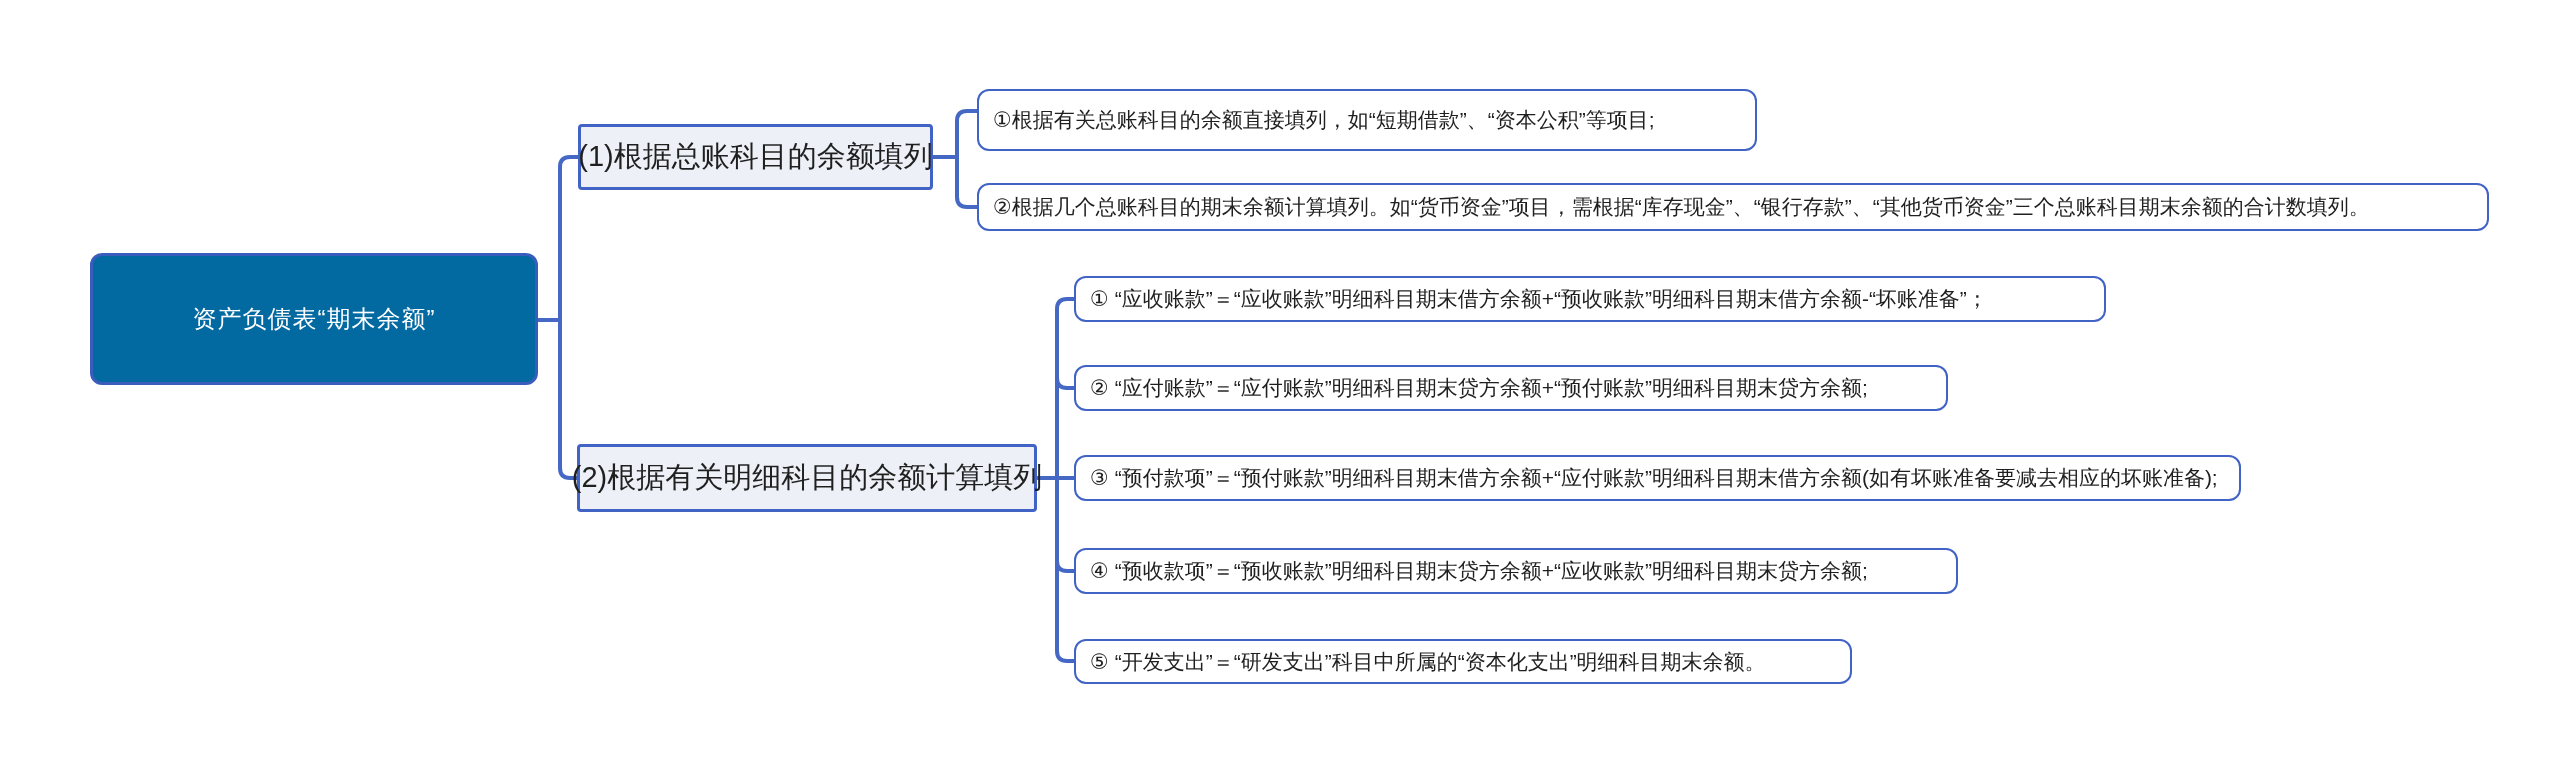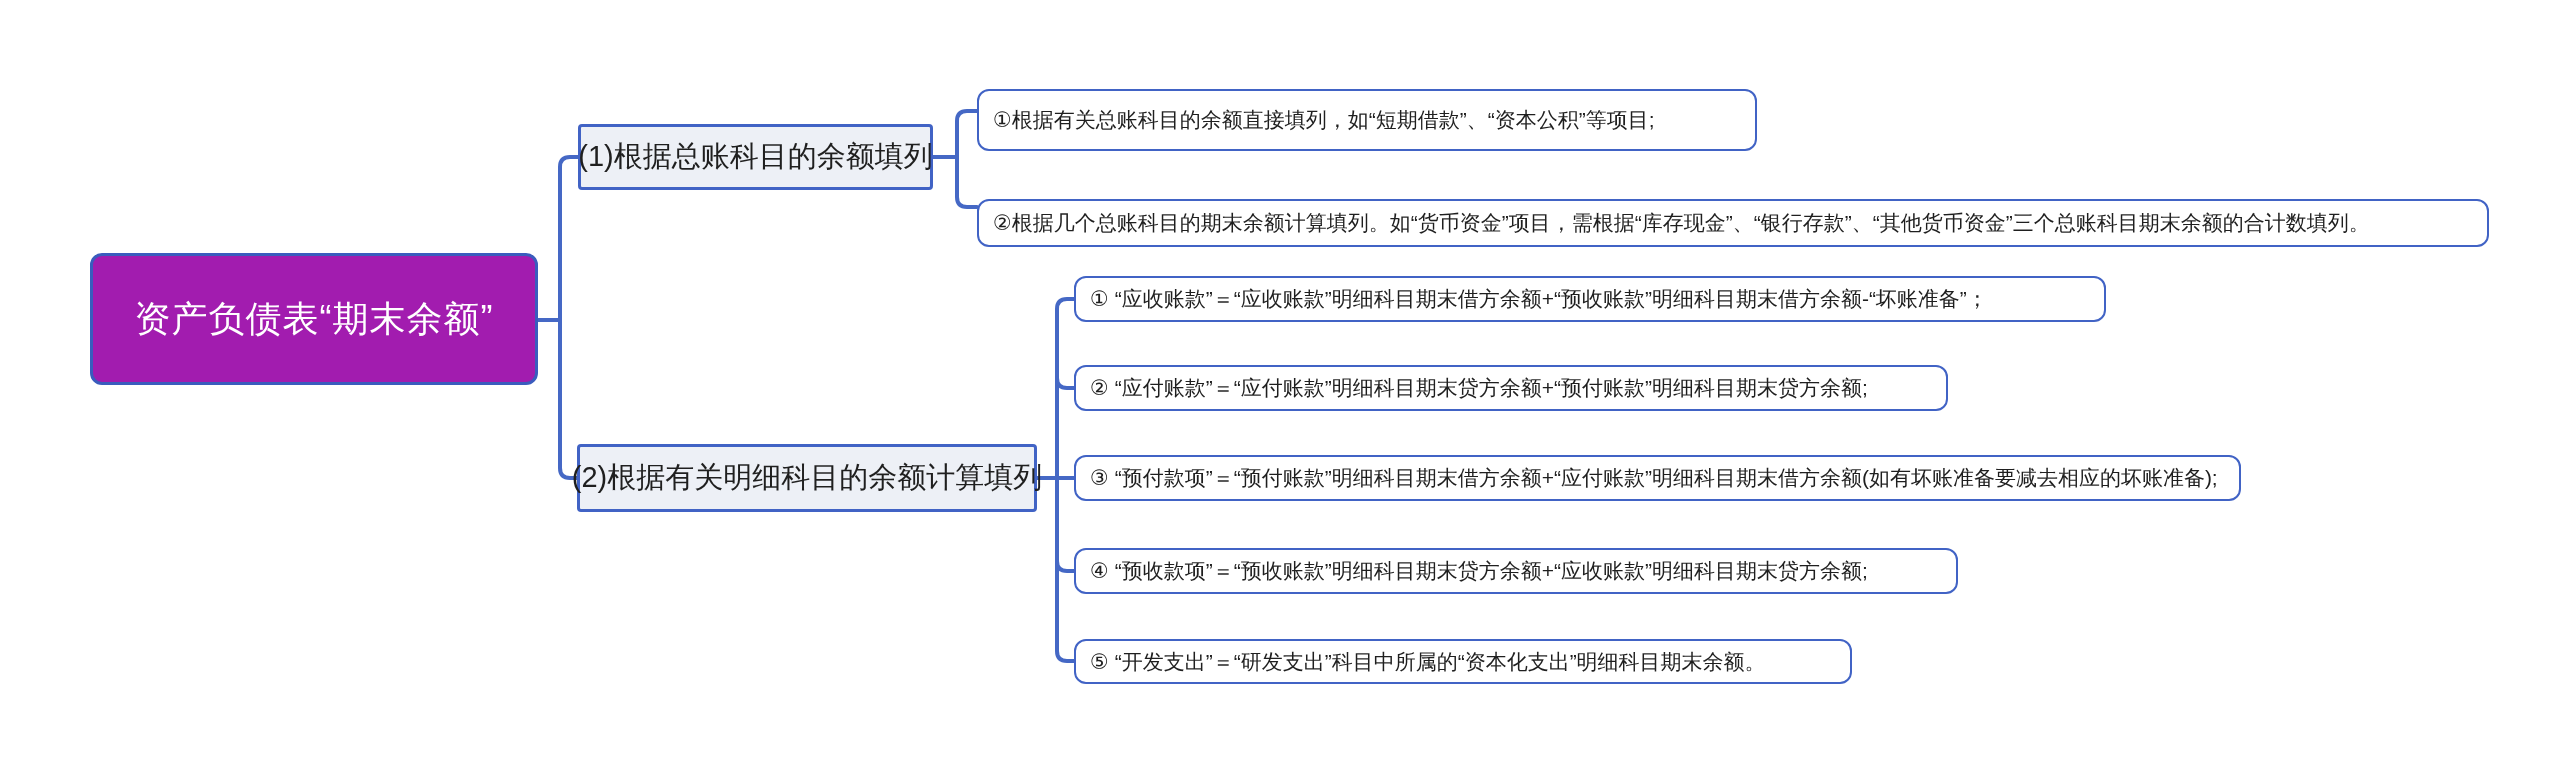--- a/index.html
+++ b/index.html
@@ -23,27 +23,27 @@
     height: 775px;
     pointer-events: none;
   }
   .node {
     position: absolute;
     box-sizing: border-box;
     display: flex;
     align-items: center;
   }
   .root-node {
-    background: #a21caf;
+    background: #0369a1;
     border: 3px solid #3a5cbd;
     border-radius: 12px;
     color: #ffffff;
     justify-content: center;
     text-align: center;
-    font-size: 36px;
+    font-size: 24px;
     line-height: 46px;
     font-weight: 500;
     letter-spacing: 1px;
   }
   .branch-node {
     background: #edf0f6;
     border: 3px solid #4163c5;
     border-radius: 4px;
     color: #1f1f1f;
     justify-content: center;
@@ -59,21 +59,21 @@
     font-size: 21px;
     padding: 0 14px;
     white-space: nowrap;
     overflow: hidden;
   }
   
   #root        { left: 90px;   top: 253px; width: 448px;  height: 132px; }
   #branch-1    { left: 578px;  top: 124px; width: 355px;  height: 66px;  }
   #branch-2    { left: 577px;  top: 444px; width: 460px;  height: 68px;  }
   #leaf-1-1    { left: 977px;  top: 89px;  width: 780px;  height: 62px;  }
-  #leaf-1-2    { left: 977px;  top: 183px; width: 1512px; height: 48px; margin-top: 16px;  }
+  #leaf-1-2    { left: 977px;  top: 183px; width: 1512px; height: 48px;  }
   #leaf-2-1    { left: 1074px; top: 276px; width: 1032px; height: 46px;  }
   #leaf-2-2    { left: 1074px; top: 365px; width: 874px;  height: 46px;  }
   #leaf-2-3    { left: 1074px; top: 455px; width: 1167px; height: 46px;  }
   #leaf-2-4    { left: 1074px; top: 548px; width: 884px;  height: 46px;  }
   #leaf-2-5    { left: 1074px; top: 639px; width: 778px;  height: 45px;  }
   .root-line { display: block; }
 </style>
 </head>
 <body>
 

